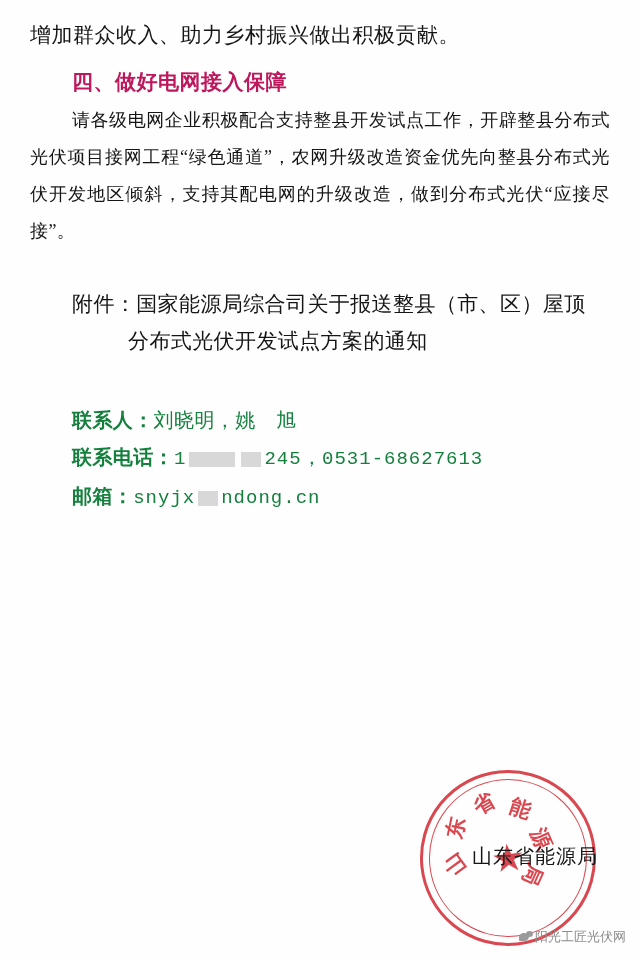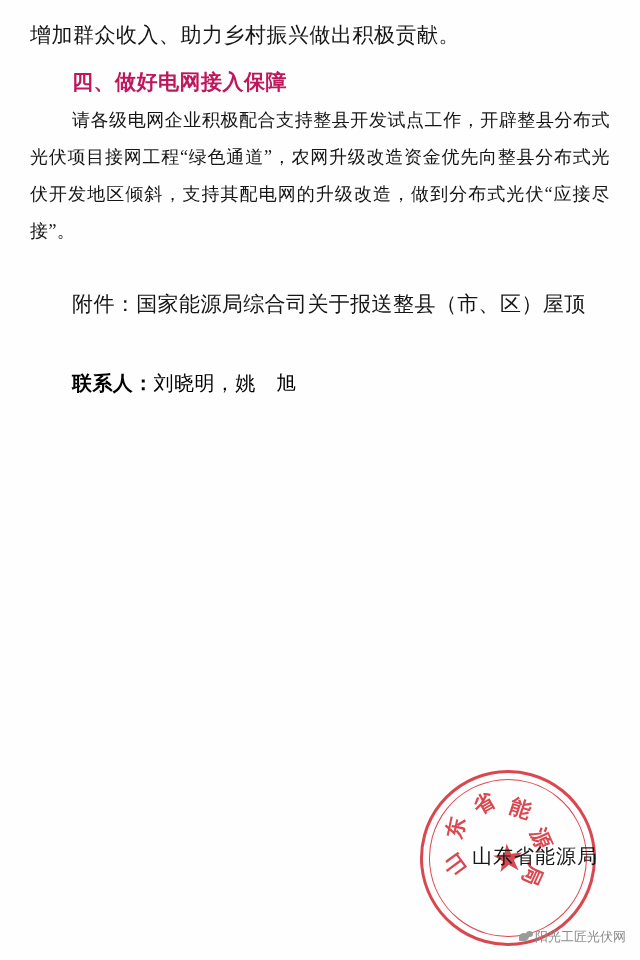--- a/index.html
+++ b/index.html
@@ -63,21 +63,21 @@
     text-indent: 42px;
   }
   .attach-line2 {
     text-indent: 98px;
   }
   .contact-block {
     margin-top: 42px;
     font-size: 20px;
     line-height: 37px;
     letter-spacing: 0.4px;
-    color: #000000;
+    color: #15803d;
   }
   .contact-row {
     text-indent: 42px;
     white-space: nowrap;
   }
   .label {
     font-weight: bold;
   }
   .mono {
     font-family: "Liberation Mono", "DejaVu Sans Mono", monospace;
@@ -185,25 +185,32 @@
   <div class="doc">
 
     <div class="line-top">增加群众收入、助力乡村振兴做出积极贡献。</div>
 
     <div class="heading">四、做好电网接入保障</div>
     <p class="para">请各级电网企业积极配合支持整县开发试点工作，开辟整县分布式光伏项目接网工程“绿色通道”，农网升级改造资金优先向整县分布式光伏开发地区倾斜，支持其配电网的升级改造，做到分布式光伏“应接尽接”。</p>
 
 
     <div class="attach-block">
       <div class="attach-line1">附件：国家能源局综合司关于报送整县（市、区）屋顶</div>
+      <div class="attach-line2">分布式光伏开发试点方案的通知</div>
     </div>
 
     <div class="contact-block">
       <div class="contact-row">
         <span class="label">联系人：</span><span>刘晓明，姚　旭</span>
+      </div>
+      <div class="contact-row">
+        <span class="label">联系电话：</span><span class="mono">1</span><span class="redact"></span><span class="redact sm"></span><span class="mono">245</span><span>，</span><span class="mono">0531-68627613</span>
+      </div>
+      <div class="contact-row">
+        <span class="label">邮箱：</span><span class="mono">snyjx</span><span class="redact sm"></span><span class="mono">ndong.cn</span>
       </div>
     </div>
 
   </div>
 
   <div class="seal">
     <div class="seal-inner"></div>
     <div class="seal-star">★</div>
     <div class="seal-text">
       <span class="seal-char" style="transform: translate(-60.2295px, 17px) rotate(-120deg);">山</span>

